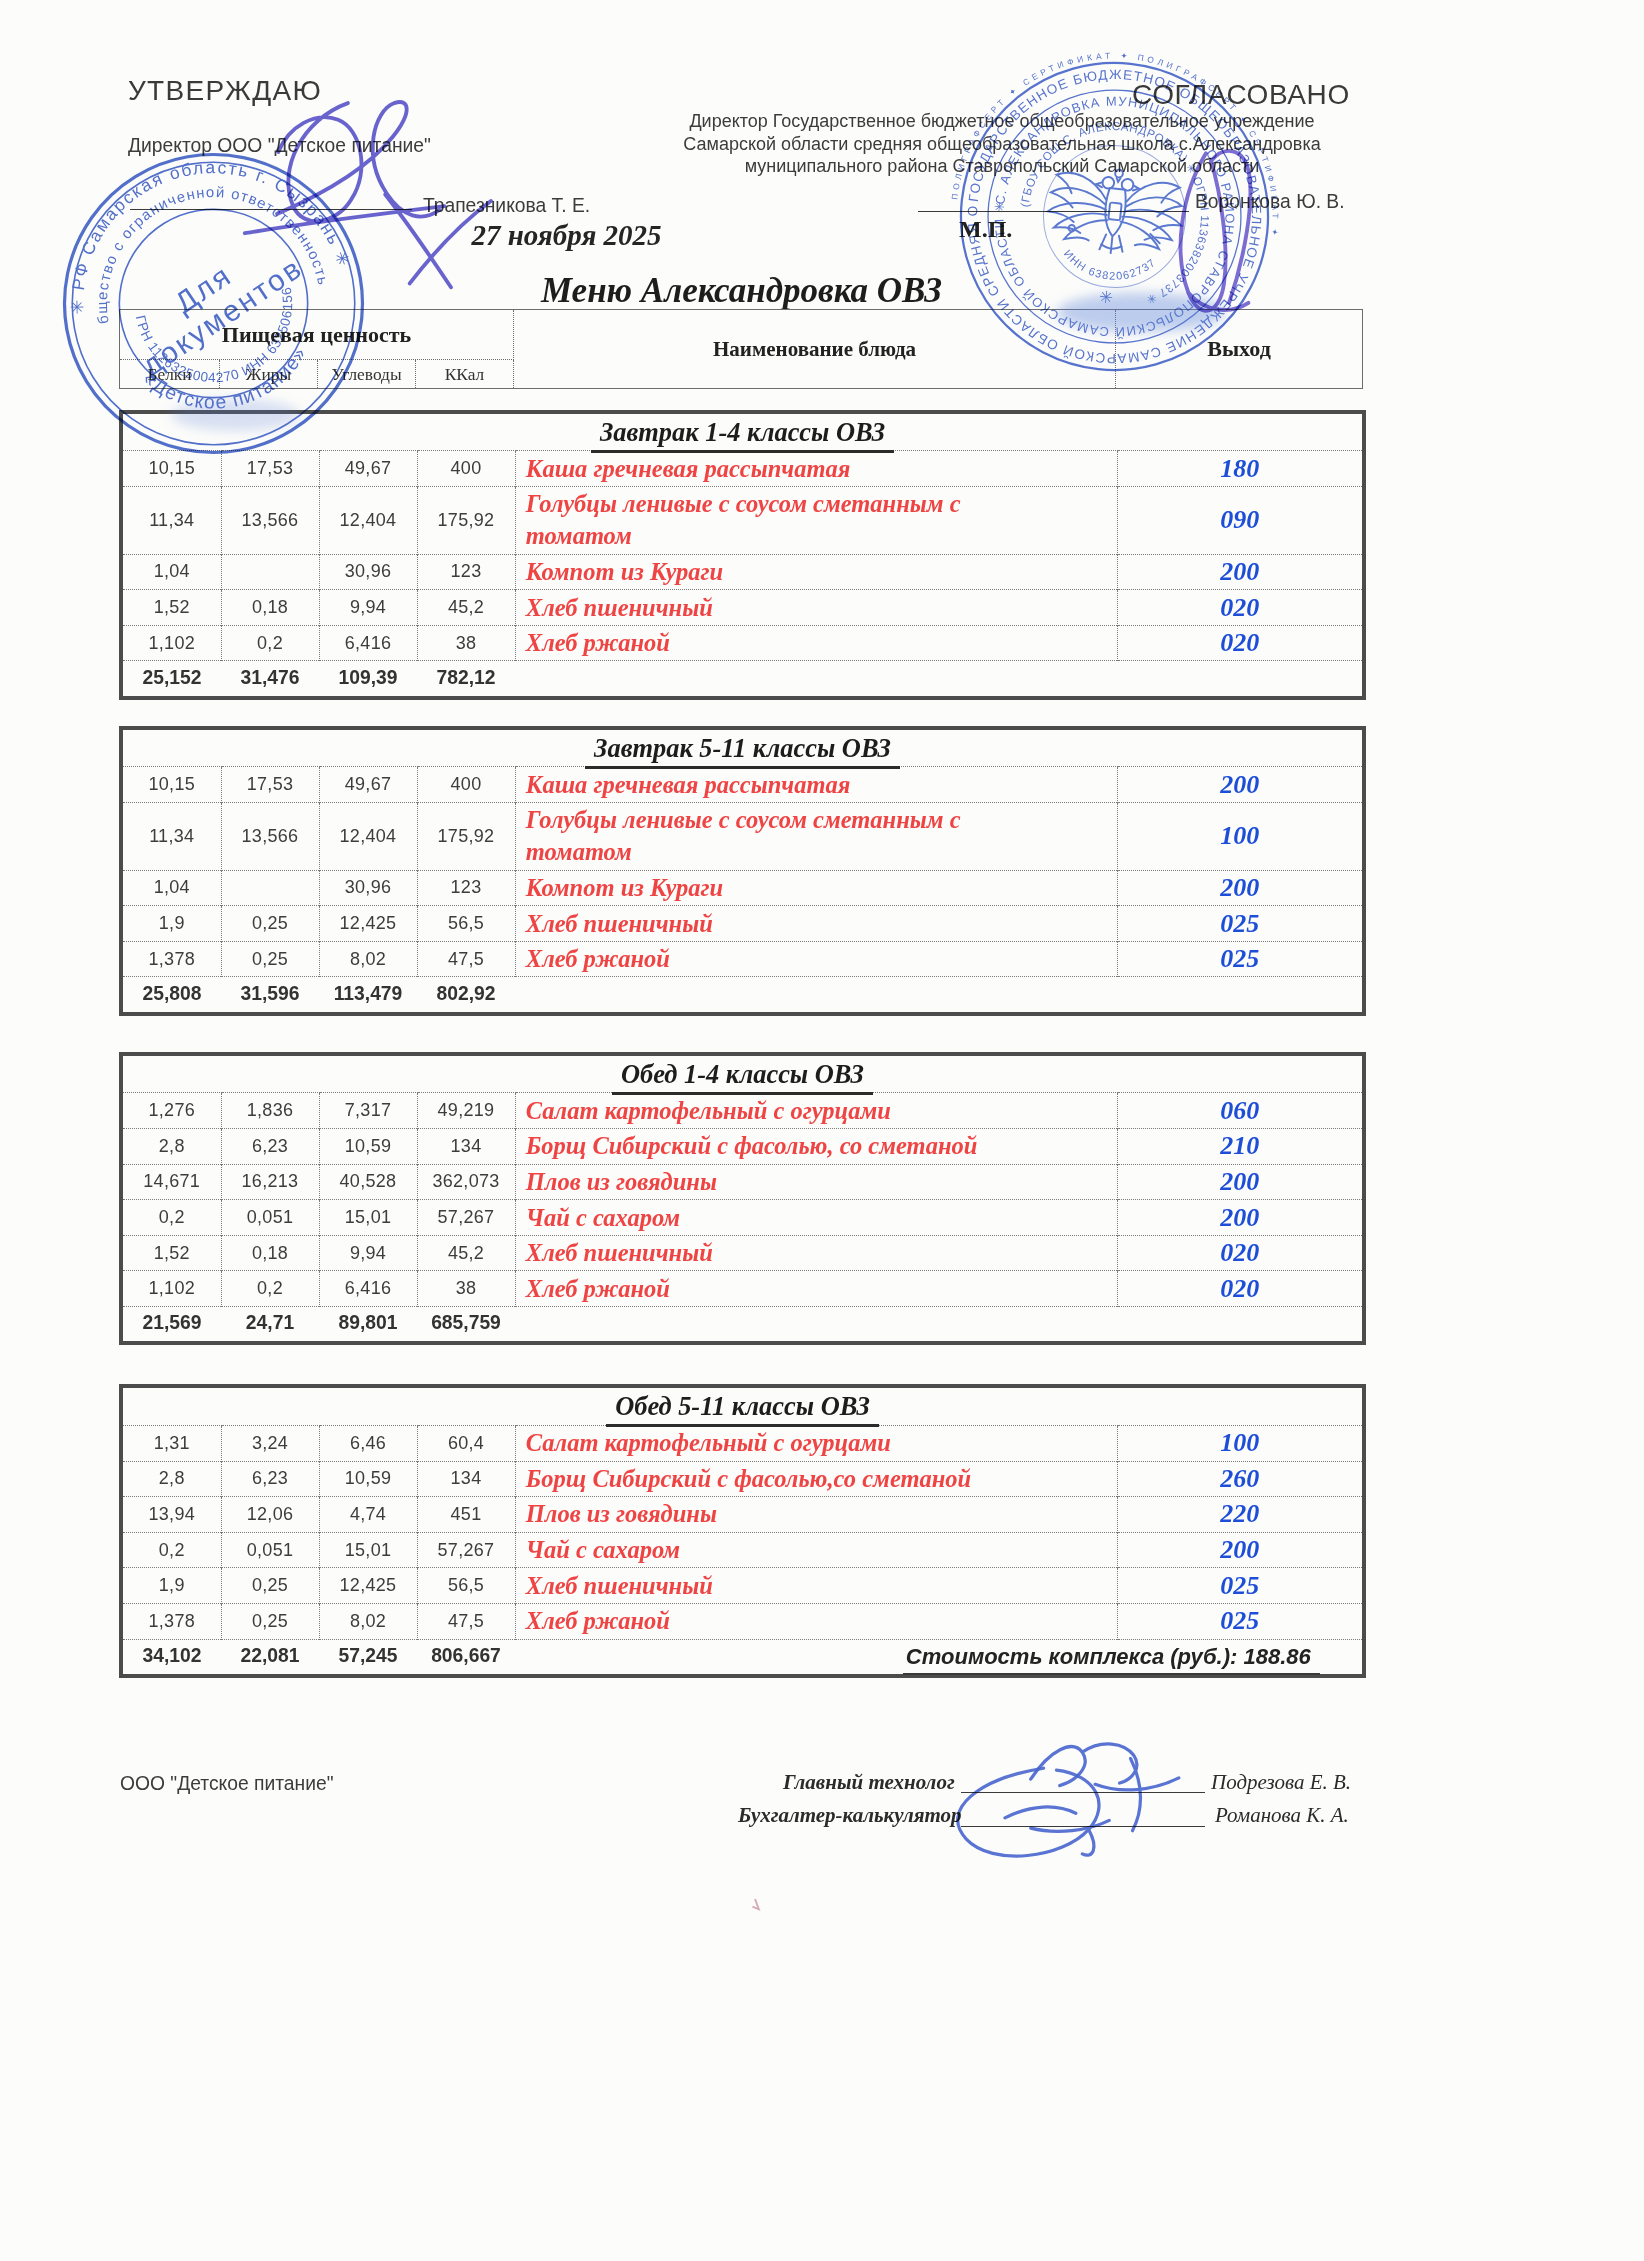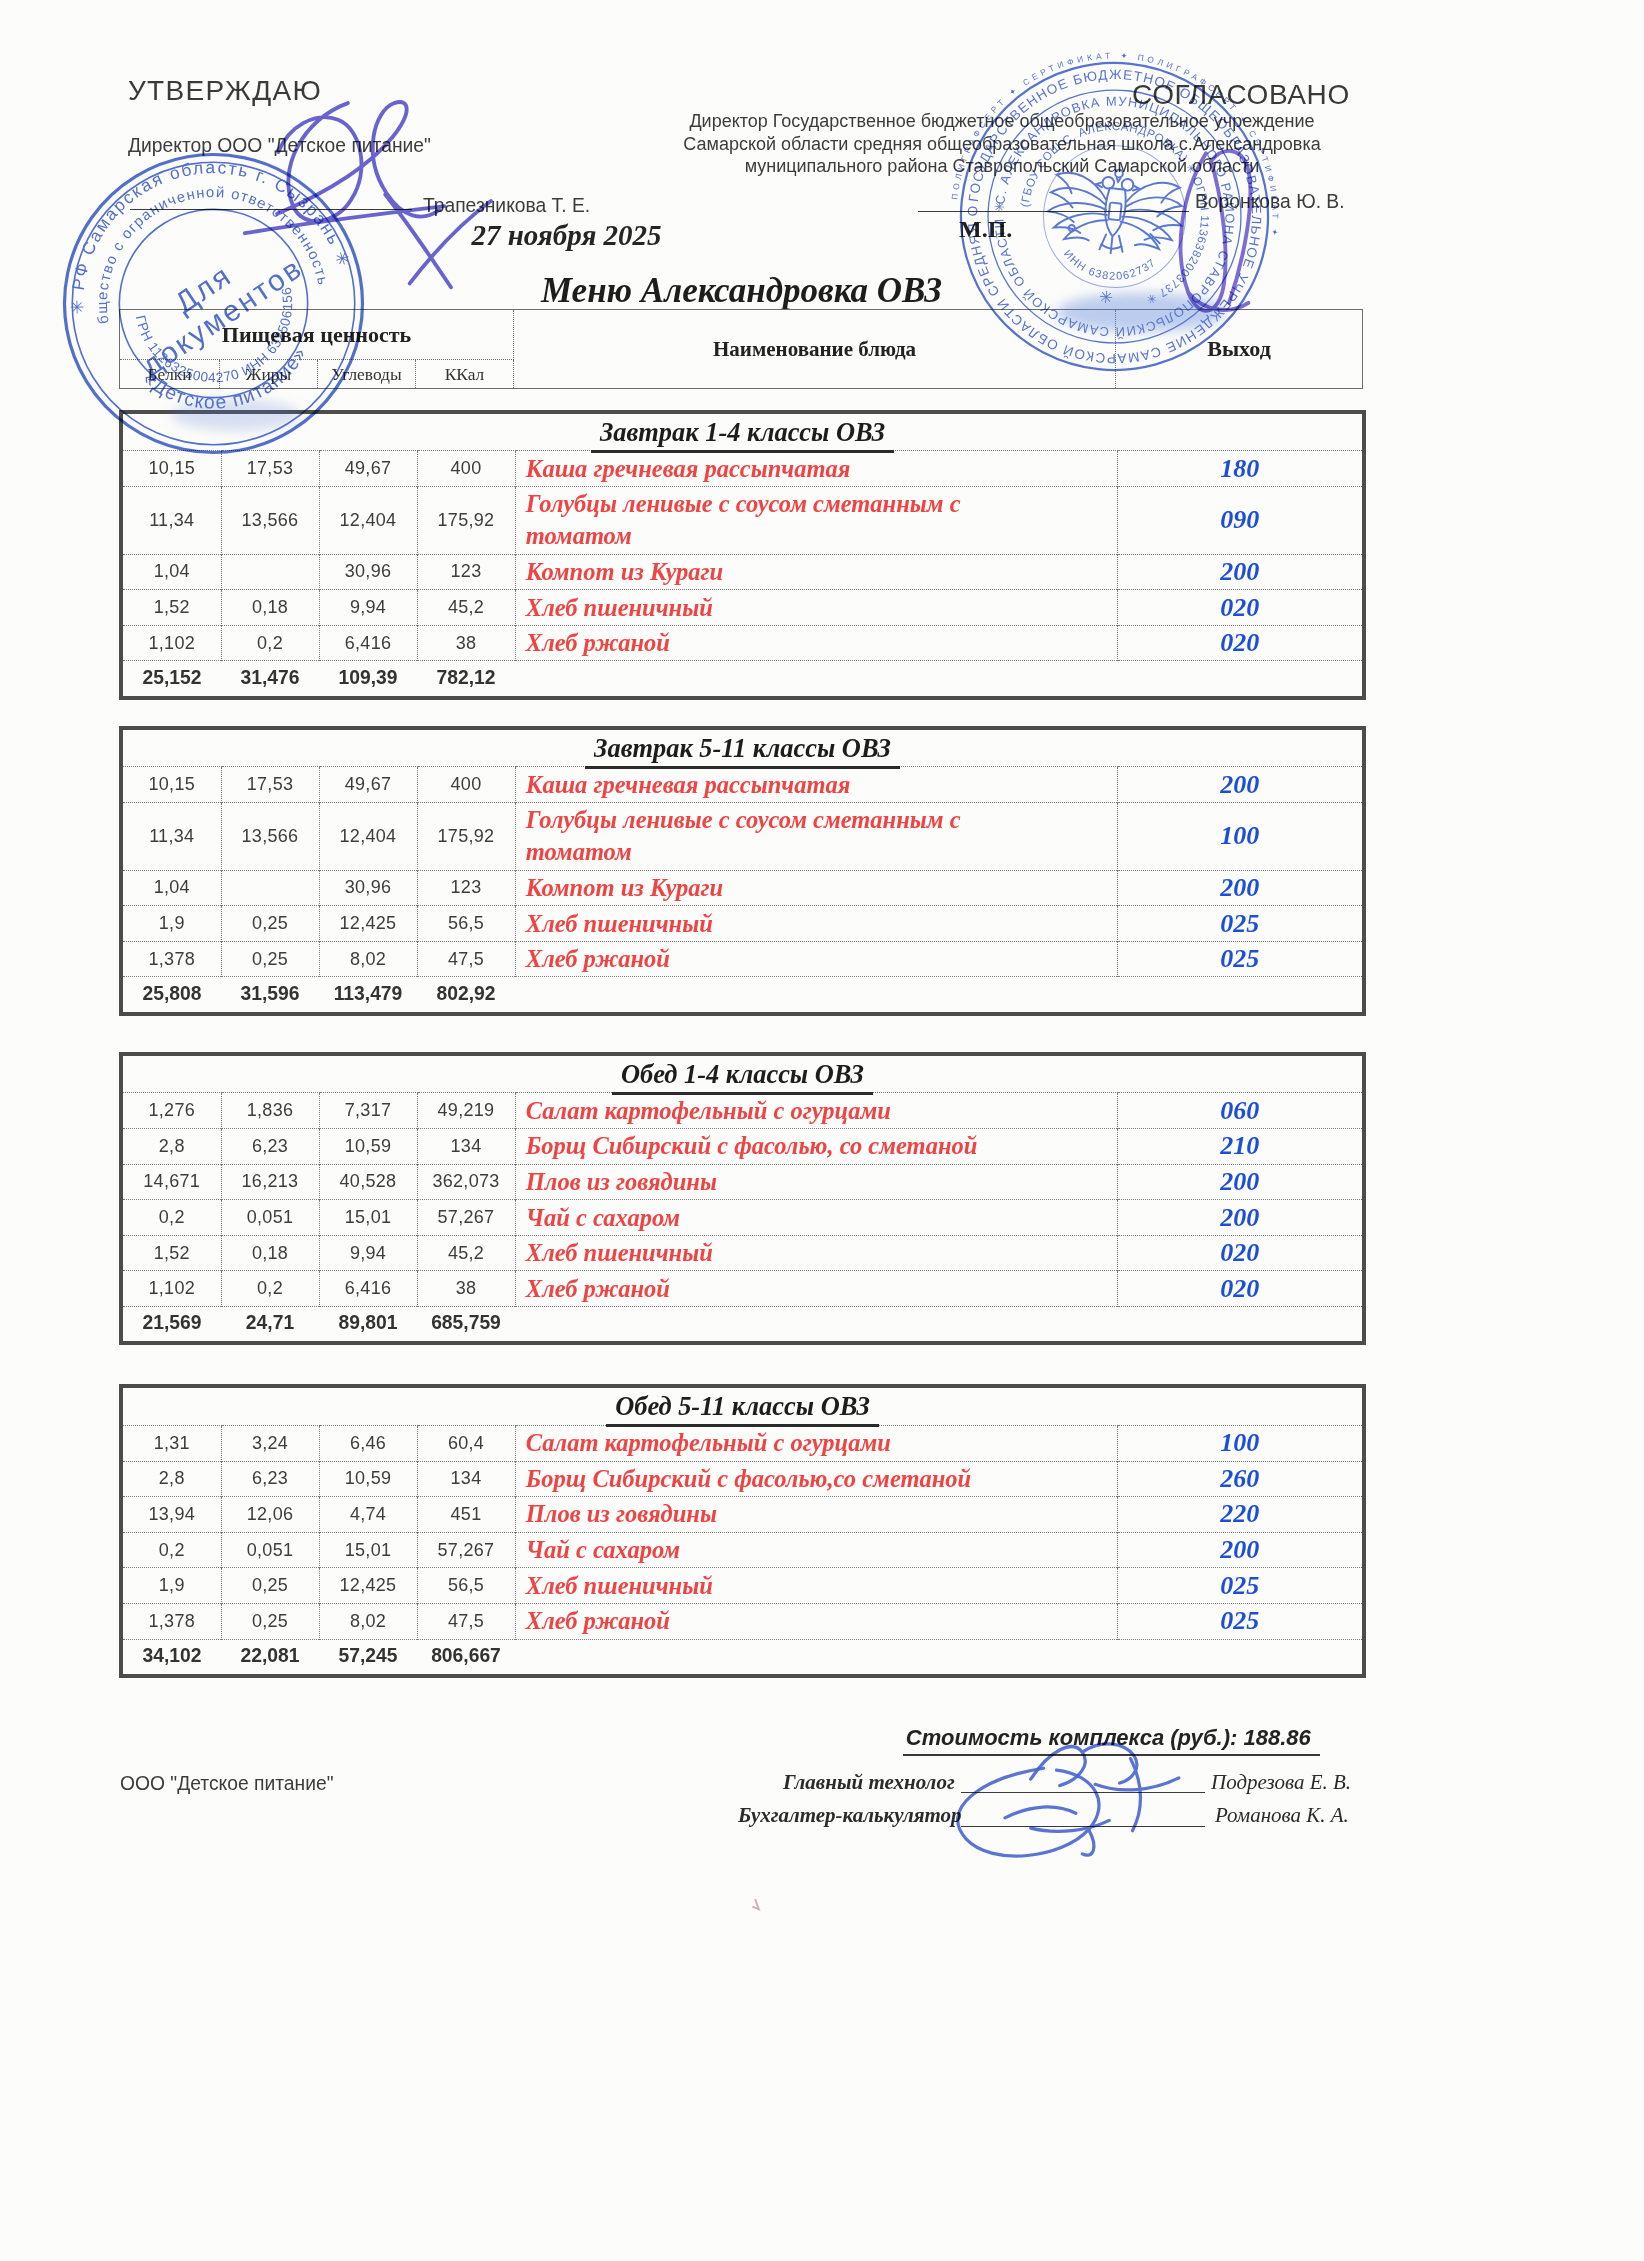--- a/index.html
+++ b/index.html
@@ -367,21 +367,21 @@
         <td class="tot">34,102</td>
         <td class="tot">22,081</td>
         <td class="tot">57,245</td>
         <td class="tot">806,667</td>
         <td class="tot-fill" colspan="2"></td>
       </tr>
     </tbody>
       </table>
   </div>
 
-  <div class="abs cost" style="left:857px;top:1725px;width:509px;text-align:center;"><span class="u">Стоимость комплекса (руб.): 188.86</span></div>
+  <div class="abs cost" style="left:857px;top:1644px;width:509px;text-align:center;"><span class="u">Стоимость комплекса (руб.): 188.86</span></div>
   <div class="abs company" style="left:120px;top:1773px;">ООО "Детское питание"</div>
 
   <div class="abs role" style="left:783px;top:1770px;">Главный технолог</div>
   <div class="abs fline" style="left:961px;top:1792px;width:244px;"></div>
   <div class="abs fname" style="left:1211px;top:1770px;">Подрезова Е. В.</div>
 
   <div class="abs role" style="left:738px;top:1803px;">Бухгалтер-калькулятор</div>
   <div class="abs fline" style="left:961px;top:1826px;width:244px;"></div>
   <div class="abs fname" style="left:1215px;top:1803px;">Романова К. А.</div>
 

